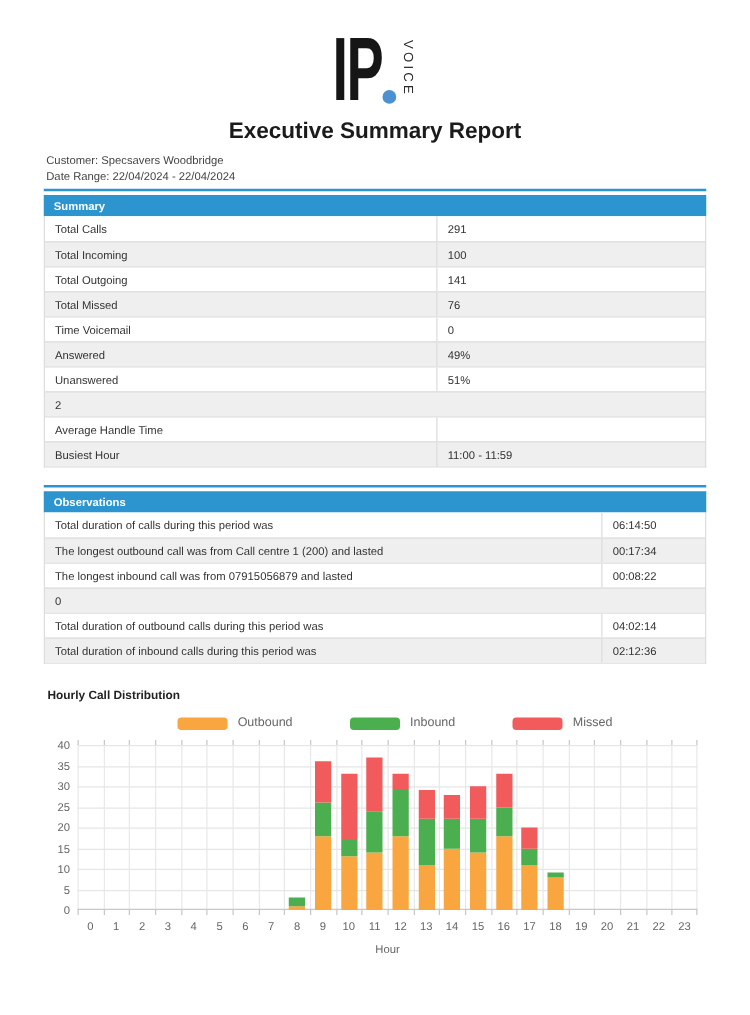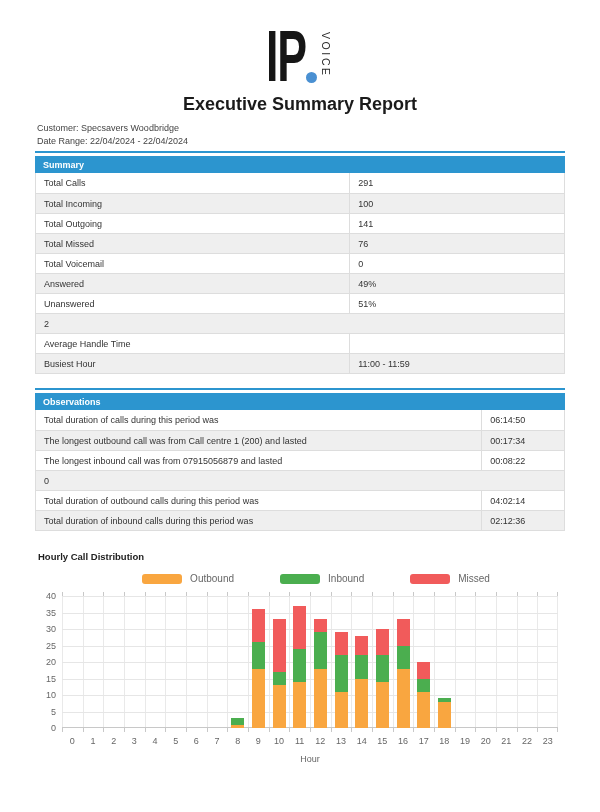--- a/index.html
+++ b/index.html
@@ -106,21 +106,21 @@
         </div>
         <div class="trow">
           <div class="cell cell-label">Total Outgoing</div>
           <div class="cell cell-value">141</div>
         </div>
         <div class="trow alt">
           <div class="cell cell-label">Total Missed</div>
           <div class="cell cell-value">76</div>
         </div>
         <div class="trow">
-          <div class="cell cell-label">Total Voicemail</div>
+          <div class="cell cell-label">Time Voicemail</div>
           <div class="cell cell-value">0</div>
         </div>
         <div class="trow alt">
           <div class="cell cell-label">Answered</div>
           <div class="cell cell-value">49%</div>
         </div>
         <div class="trow">
           <div class="cell cell-label">Unanswered</div>
           <div class="cell cell-value">51%</div>
         </div>

